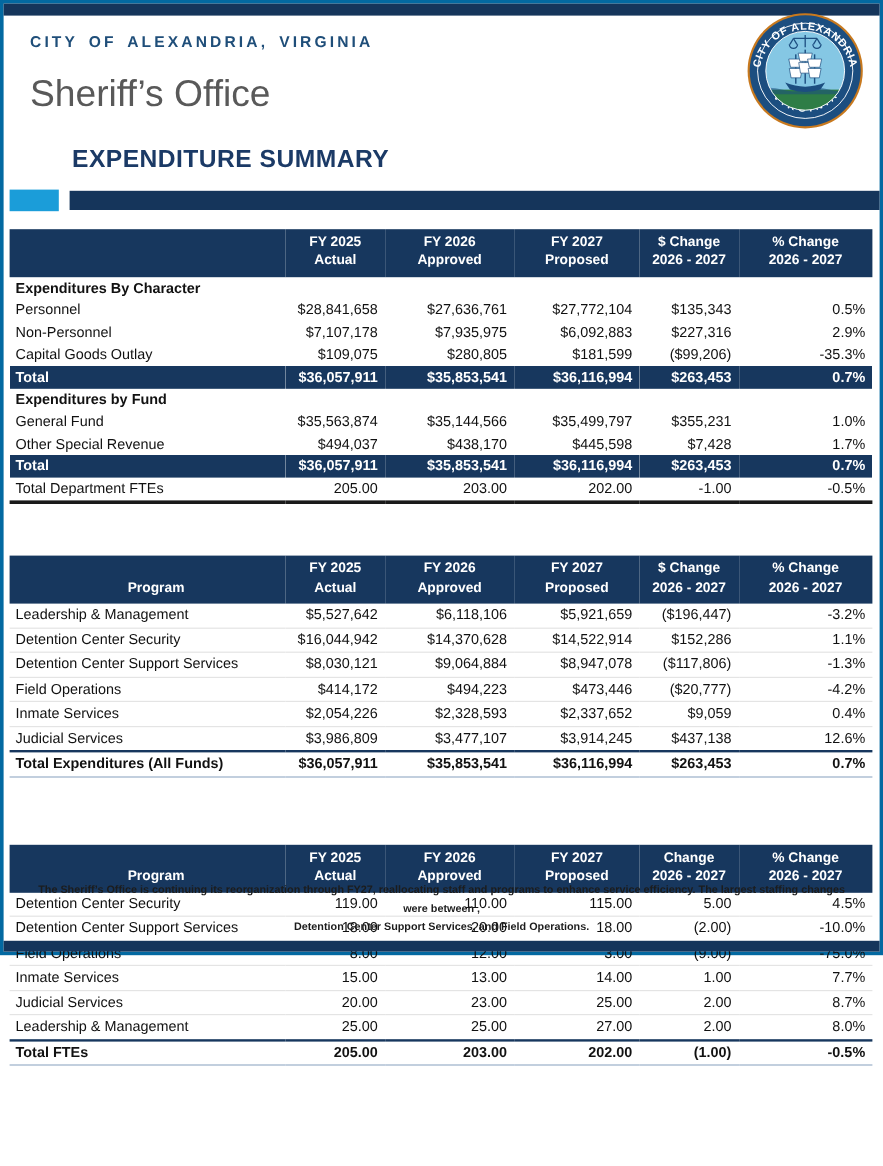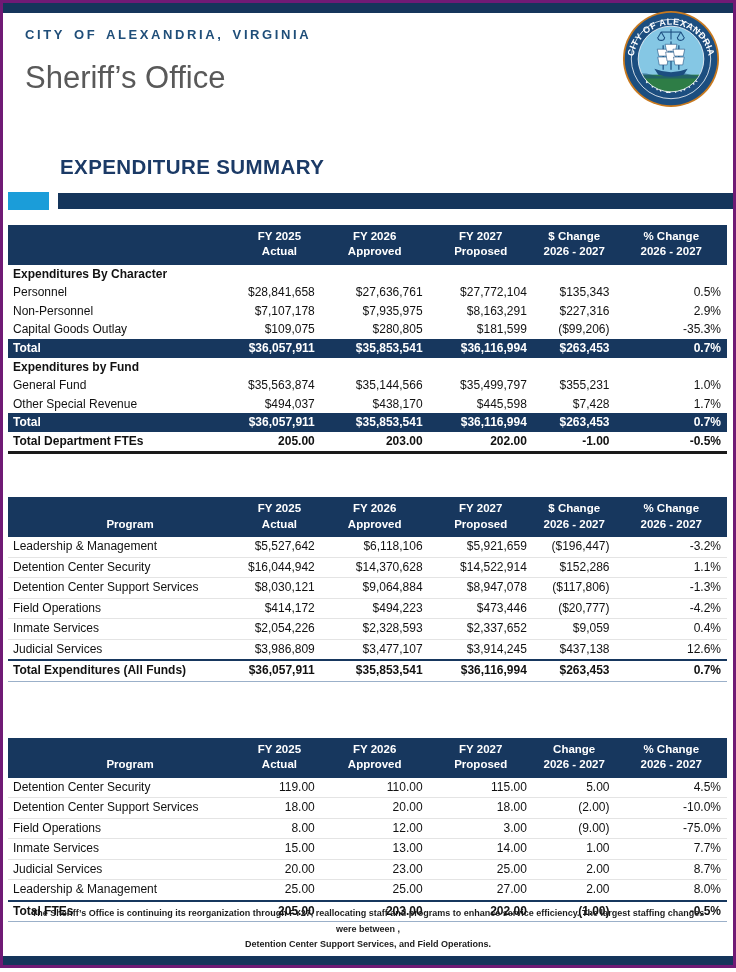--- a/index.html
+++ b/index.html
@@ -1,41 +1,41 @@
 <!DOCTYPE html>
 <html><head>
 <meta charset="utf-8">
 <style>
   html,body{margin:0;padding:0;background:#fff;}
   body{width:736px;height:972px;overflow:hidden;font-family:"Liberation Sans",sans-serif;}
-  .page{position:relative;width:736px;height:968px;box-sizing:border-box;border:3px solid #701a75;background:#fff;}
+  .page{position:relative;width:736px;height:796px;box-sizing:border-box;border:3px solid #0369a1;background:#fff;}
   .topbar{position:absolute;top:0;left:0;right:0;height:10px;background:#15355B;}
   .bottombar{position:absolute;bottom:0;left:0;right:0;height:9px;background:#15355B;}
 
   .header{position:relative;padding:24px 0 0 22px;}
   .eyebrow{font-size:13px;font-weight:700;letter-spacing:2.6px;word-spacing:3px;color:#1F4E79;}
   .page-title{font-size:31px;color:#595959;margin-top:20px;line-height:1.05;}
   .seal{position:absolute;top:7px;right:13px;width:98px;height:98px;}
 
-  .section-title{margin:60px 0 0 57px;font-size:20.5px;font-weight:700;letter-spacing:0.4px;color:#1B3A66;}
+  .section-title{margin:26px 0 0 57px;font-size:20.5px;font-weight:700;letter-spacing:0.4px;color:#1B3A66;}
   .rule{display:flex;align-items:center;margin:13px 0 0 5px;}
   .accent-square{width:41px;height:18px;background:#1B9DD9;}
   .accent-bar{flex:1;height:16px;background:#15355B;margin-left:9px;}
 
   .content{padding:0 6px 0 5px;border-radius:10px;}
   table.budget{width:100%;border-collapse:collapse;table-layout:fixed;}
   col.cl{width:32%;}col.c1{width:11.5%;}col.c2{width:15%;}col.c3{width:14.5%;}col.c4{width:11.5%;}col.c5{width:15.5%;}
   table.budget thead th{background:#17375E;color:#fff;font-size:11.5px;font-weight:700;line-height:1.35;padding:4px 4px 5px;vertical-align:bottom;text-align:center;}
   table.budget thead th.th-label{text-align:center;padding-left:18px;}
   table.budget td{font-size:12px;color:#111;padding:0 6px;line-height:18.5px;white-space:nowrap;overflow:hidden;}
   table.budget td:first-child{text-align:left;padding-left:5px;margin-top:37px;}
   table.budget td + td{text-align:right;}
   tr.row-section td{font-weight:700;}
   tr.row-total-navy td{background:#17375E;color:#fff;font-weight:700;line-height:19px;}
-  tr.row-total-strong td{font-weight:700;border-bottom:3px solid #1a1a1a;line-height:19px;}
+  tr.row-total-strong td{font-weight:400;border-bottom:3px solid #1a1a1a;line-height:19px;}
   tr.row-total-dark td{font-weight:700;border-top:2px solid #17375E;border-bottom:1px solid #9bb0c9;line-height:21px;}
   table.grid td{line-height:19.5px;}
   table.grid tr.row-data td{border-bottom:1px solid #e4e4e4;}
   #table-1{margin-top:15px;}
   #table-2{margin-top:43px;}
   #table-3{margin-top:56px;}
 
   .footnote{position:absolute;bottom:12px;left:28px;right:28px;text-align:center;font-size:9px;font-weight:600;color:#1c1c1c;line-height:1.75;margin-top:36px;}
 </style>
 </head>
@@ -149,21 +149,21 @@
             <td>$28,841,658</td>
             <td>$27,636,761</td>
             <td>$27,772,104</td>
             <td>$135,343</td>
             <td>0.5%</td>
           </tr>
           <tr class="row-data">
             <td>Non-Personnel</td>
             <td>$7,107,178</td>
             <td>$7,935,975</td>
-            <td>$8,163,291</td>
+            <td>$6,092,883</td>
             <td>$227,316</td>
             <td>2.9%</td>
           </tr>
           <tr class="row-data">
             <td>Capital Goods Outlay</td>
             <td>$109,075</td>
             <td>$280,805</td>
             <td>$181,599</td>
             <td>($99,206)</td>
             <td>-35.3%</td>

